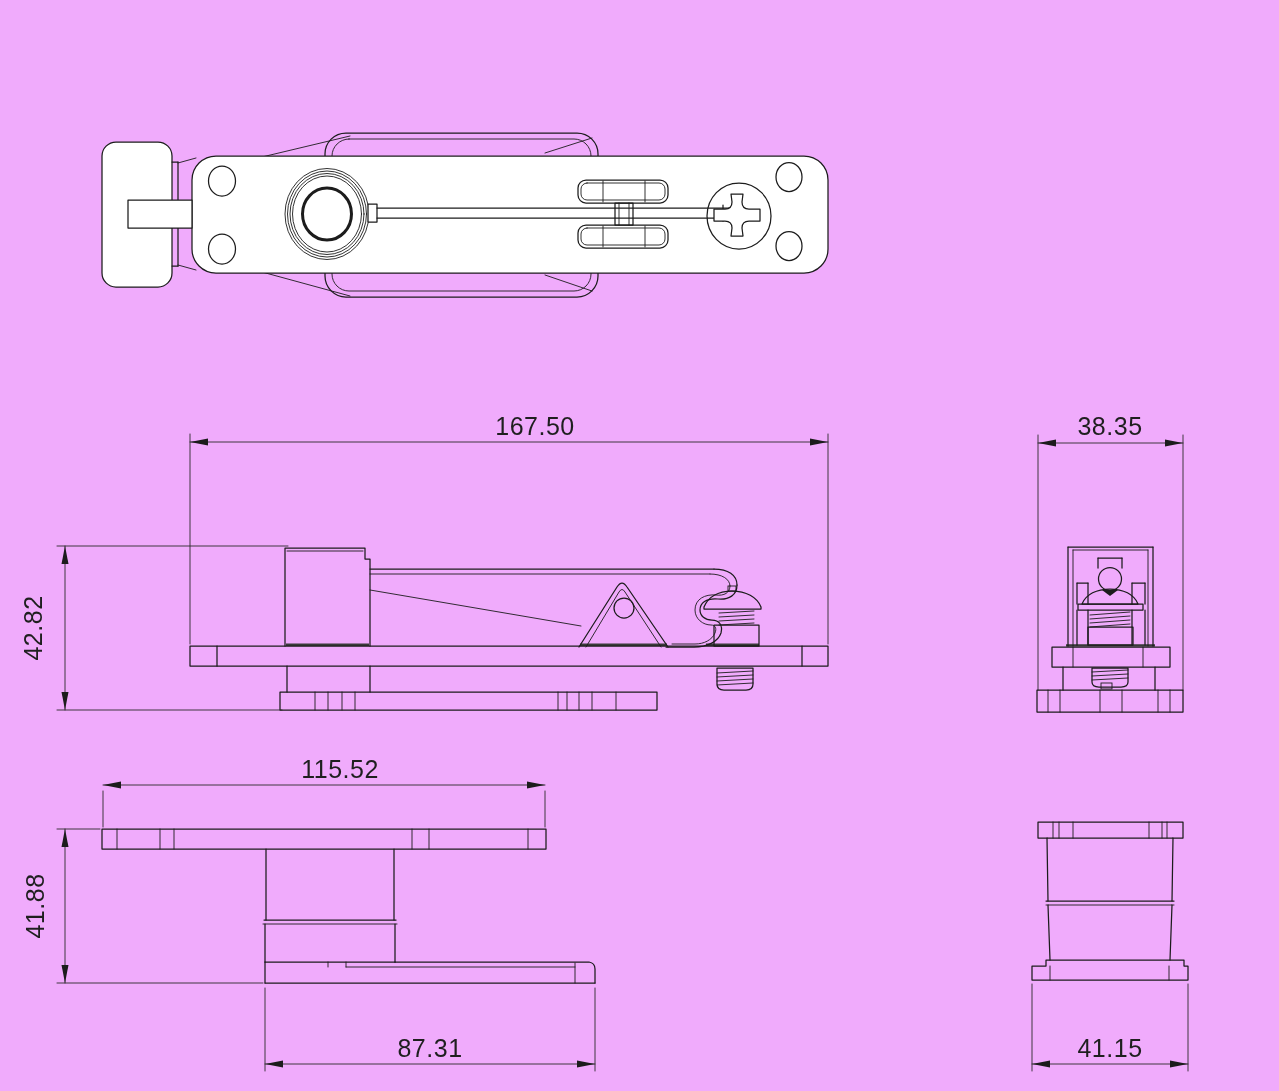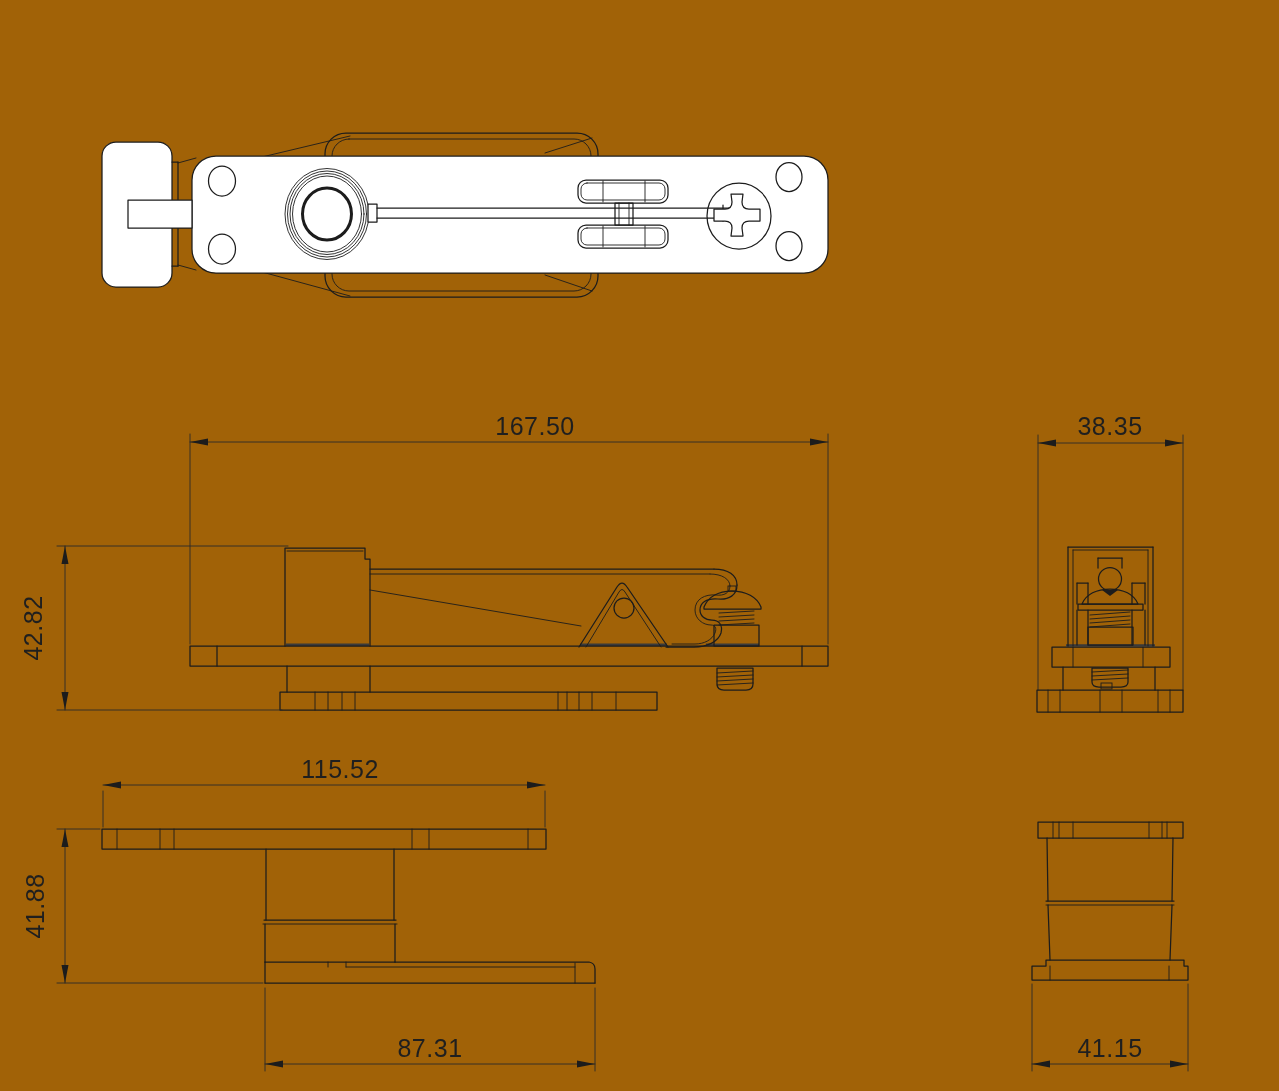--- a/index.html
+++ b/index.html
@@ -1,16 +1,16 @@
 <!DOCTYPE html>
 <html><head>
 <meta charset="utf-8">
 <style>
   html,body{margin:0;padding:0;background:#ffffff;}
-  .sheet{position:relative;width:1279px;height:1091px;background:#a16207;overflow:hidden;
+  .sheet{position:relative;width:1279px;height:1091px;background:#f0abfc;overflow:hidden;
          font-family:"Liberation Sans", sans-serif;}
   svg{display:block;}
   .ln{fill:none;stroke:#1c1c1c;stroke-width:1.25;stroke-linecap:round;stroke-linejoin:round;}
   .thin{fill:none;stroke:#1c1c1c;stroke-width:0.9;stroke-linecap:round;}
   .wfill{fill:#ffffff;stroke:#1c1c1c;stroke-width:1.25;stroke-linejoin:round;}
   .dim{fill:none;stroke:#2a2a2a;stroke-width:0.9;stroke-linecap:round;}
   .arrow{fill:#1c1c1c;stroke:none;}
   .contact{stroke:#3a3a3a;stroke-width:2.4;}
   .dimtext{font-family:"Liberation Sans", sans-serif;font-size:25px;fill:#1f1f1f;letter-spacing:0.5px;}
 </style>

